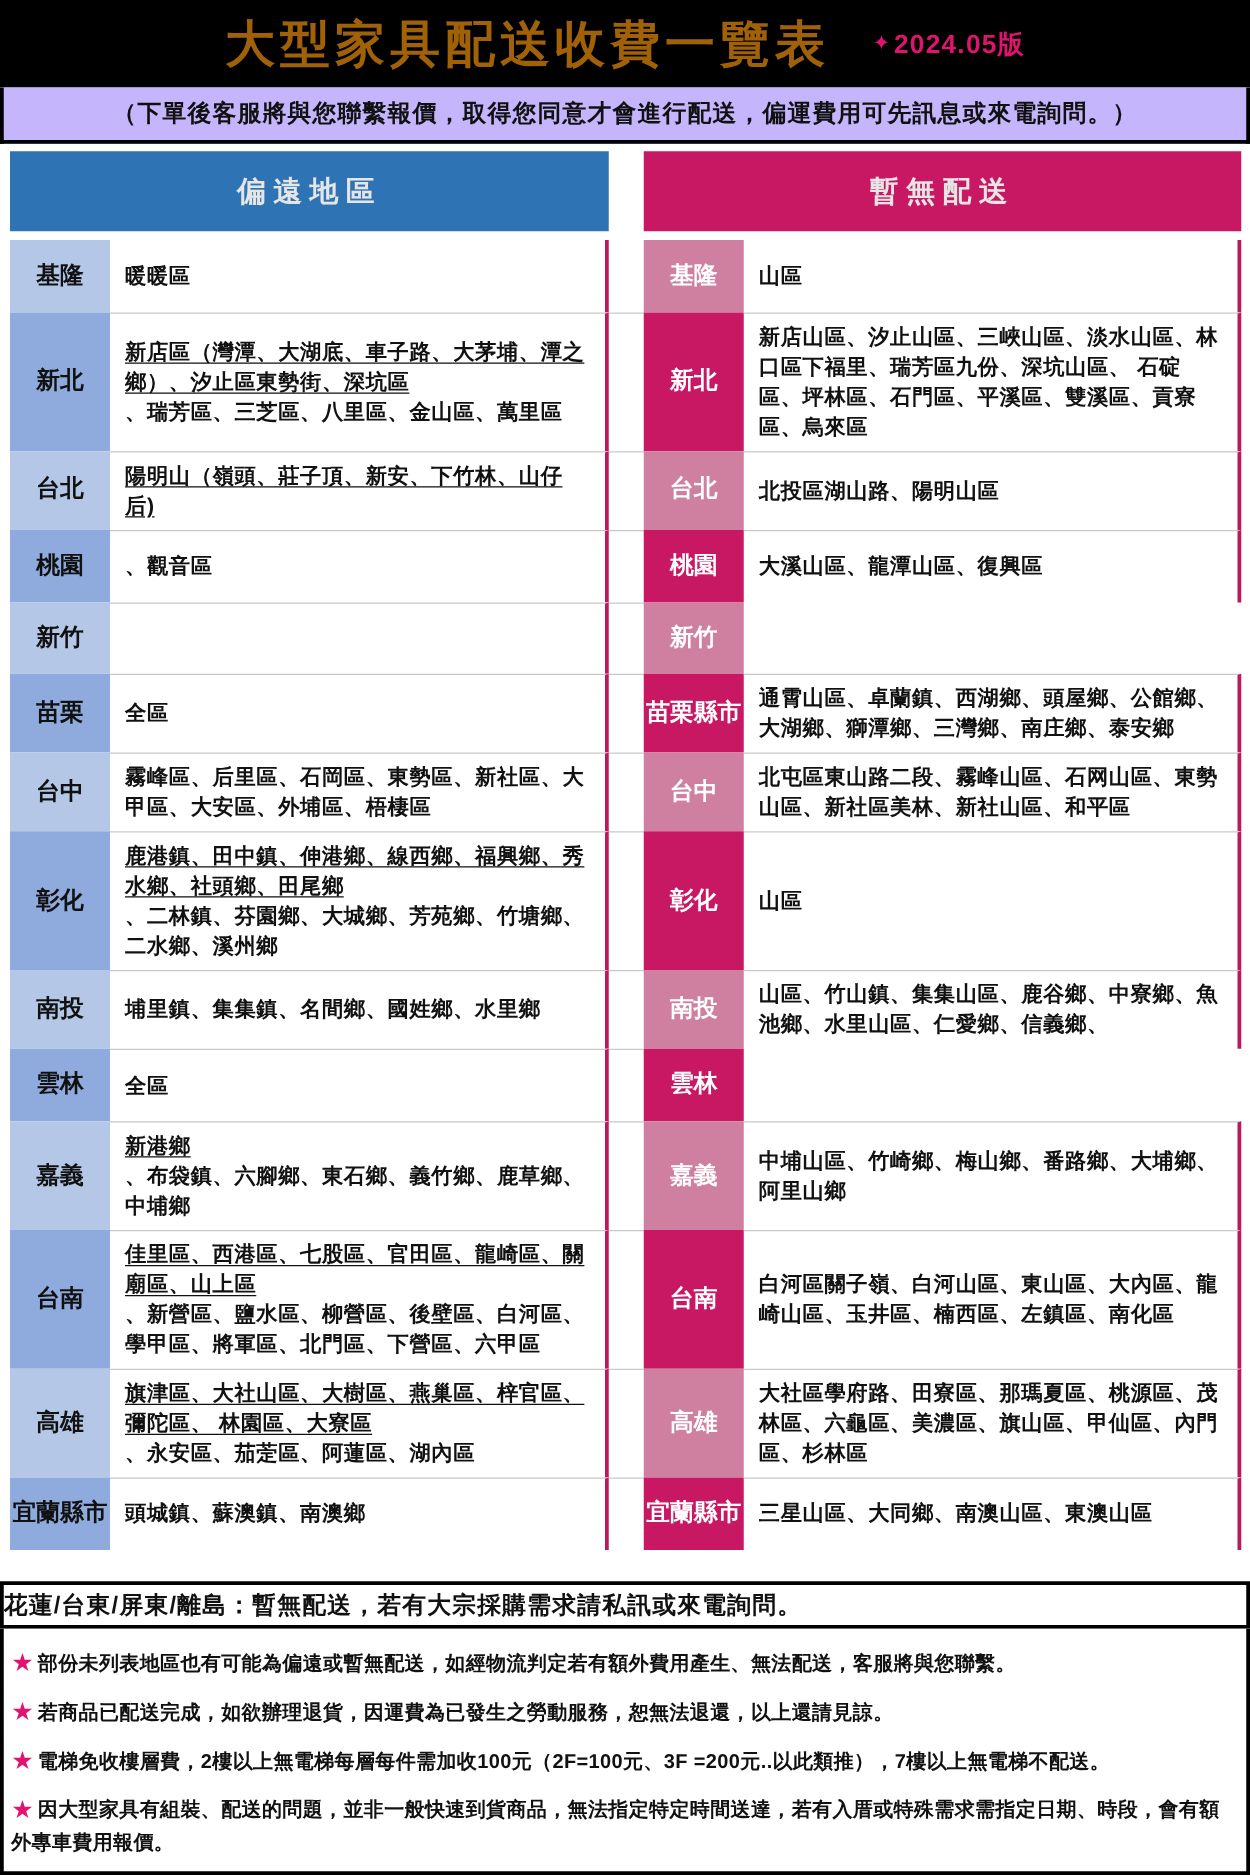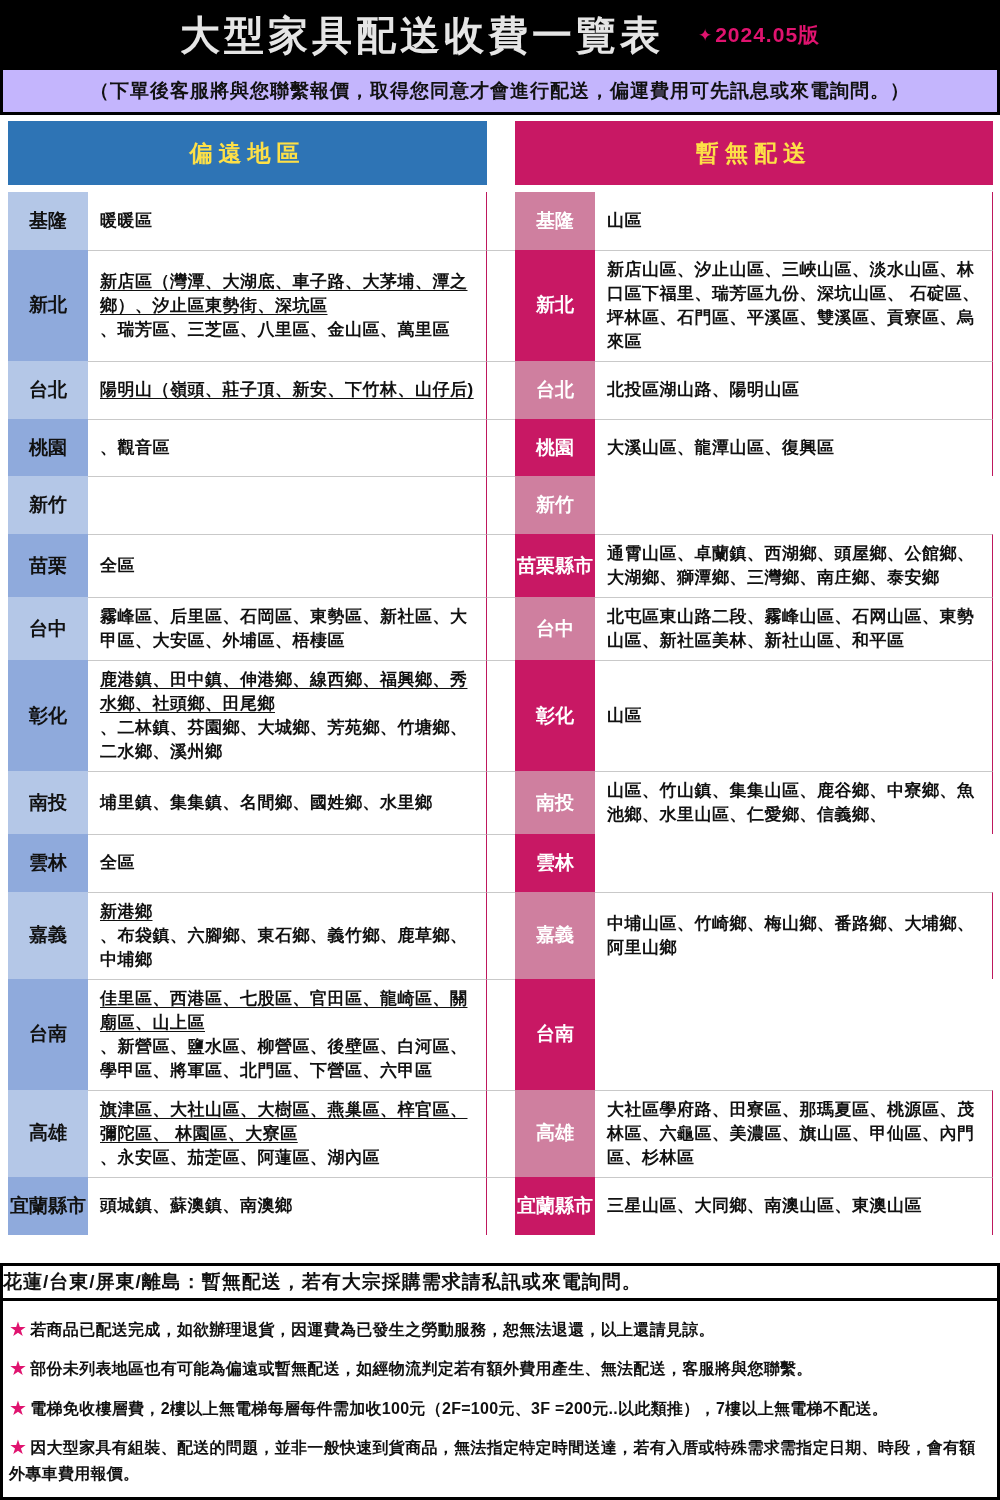--- a/index.html
+++ b/index.html
@@ -19,21 +19,21 @@
     width:1000px;height:1500px;margin:0 auto;
     font-family:"Liberation Sans","DejaVu Sans",sans-serif;
     color:#111;display:flex;flex-direction:column;
   }
   
   .top-header{
     background:var(--header-bg);height:70px;flex:0 0 auto;
     display:flex;align-items:center;justify-content:center;gap:34px;
   }
   .top-title{
-    color:#e5e5e5;font-size:40px;font-weight:700;letter-spacing:4px;
+    color:#a16207;font-size:40px;font-weight:700;letter-spacing:4px;
   }
   .version-badge{
     color:var(--accent-pink);font-size:21px;font-weight:700;letter-spacing:1px;
     display:flex;align-items:center;gap:2px;
   }
   .version-badge .diamond{font-size:17px;}
   
   .subtitle-band{
     border:3px solid #000;border-top:none;background:#c4b5fd;
     min-height:45px;display:flex;align-items:center;justify-content:center;
@@ -41,37 +41,37 @@
   }
   
   .table-area{padding:6px 7px 6px 8px;flex:1 1 auto;}
   .grid-row{
     display:grid;grid-template-columns:80px 399px 28px 80px 398px;
     min-height:56px;
   }
   .header-row{margin-bottom:7px;min-height:64px;}
   .col-head{
     display:flex;align-items:center;justify-content:center;
-    color:#fde047;font-size:23px;font-weight:700;letter-spacing:6px;
+    color:#e5e5e5;font-size:23px;font-weight:700;letter-spacing:6px;
   }
   .col-head.remote{background:var(--remote-header);}
   .col-head.nodeliv{background:var(--no-delivery-header);}
   .cell{min-height:100%;}
   .lbl{
     display:flex;align-items:center;justify-content:center;text-align:center;
     font-size:19px;font-weight:700;line-height:1.25;padding:17px 2px;
   }
   .lbl.blue-light{background:var(--label-blue-light);color:#111;}
   .lbl.blue-mid{background:var(--label-blue-mid);color:#111;}
   .lbl.pink-light{background:var(--label-pink-light);color:#fff;}
   .lbl.pink-dark{background:var(--label-pink-dark);color:#fff;}
   .content{
     padding:7px 12px;font-size:17px;font-weight:600;line-height:24px;
     letter-spacing:0.5px;display:flex;flex-wrap:wrap;align-content:center;
-    border-right:1px solid #be185d;
+    border-right:3px solid #be185d;
   }
   .grid-row:not(.header-row) + .grid-row .content,
   .grid-row:not(.header-row) + .grid-row .gap{border-top:1px solid var(--row-border);}
   .content .u{text-decoration:underline;text-underline-offset:3px;}
   
   .notice-band{
     border:3px solid #000;background:#fff;min-height:38px;flex:0 0 auto;
     display:flex;align-items:center;justify-content:flex-start;
     font-size:19px;font-weight:700;letter-spacing:1px;
   }
@@ -225,20 +225,23 @@
       </div>
     </div>
     <div class="grid-row">
       <div class="cell lbl blue-mid">台南</div>
       <div class="cell content">
         <span class="u">佳里區、西港區、七股區、官田區、龍崎區、關廟區、山上區</span>
         <span>、新營區、鹽水區、柳營區、後壁區、白河區、學甲區、將軍區、北門區、下營區、六甲區</span>
       </div>
       <div class="cell gap"></div>
       <div class="cell lbl pink-dark">台南</div>
+      <div class="cell content">
+        <span>白河區關子嶺、白河山區、東山區、大內區、龍崎山區、玉井區、楠西區、左鎮區、南化區</span>
+      </div>
     </div>
     <div class="grid-row">
       <div class="cell lbl blue-light">高雄</div>
       <div class="cell content">
         <span class="u">旗津區、大社山區、大樹區、燕巢區、梓官區、彌陀區、 林園區、大寮區</span>
         <span>、永安區、茄萣區、阿蓮區、湖內區</span>
       </div>
       <div class="cell gap"></div>
       <div class="cell lbl pink-light">高雄</div>
       <div class="cell content">
@@ -257,17 +260,17 @@
       </div>
     </div>
   </div>
 
 <div class="notice-band">
   <span>花蓮/台東/屏東/離島：暫無配送，若有大宗採購需求請私訊或來電詢問。</span>
 </div>
 
 <div class="footnotes">
 
-<div class="footnote"><span class="star">★</span><span>若商品已配送完成，如欲辦理退貨，因運費為已發生之勞動服務，恕無法退還，以上還請見諒。</span></div>
-    <div class="footnote"><span class="star">★</span><span>部份未列表地區也有可能為偏遠或暫無配送，如經物流判定若有額外費用產生、無法配送，客服將與您聯繫。</span></div>
+<div class="footnote"><span class="star">★</span><span>部份未列表地區也有可能為偏遠或暫無配送，如經物流判定若有額外費用產生、無法配送，客服將與您聯繫。</span></div>
+    <div class="footnote"><span class="star">★</span><span>若商品已配送完成，如欲辦理退貨，因運費為已發生之勞動服務，恕無法退還，以上還請見諒。</span></div>
     <div class="footnote"><span class="star">★</span><span>電梯免收樓層費，2樓以上無電梯每層每件需加收100元（2F=100元、3F =200元..以此類推），7樓以上無電梯不配送。</span></div>
     <div class="footnote"><span class="star">★</span><span>因大型家具有組裝、配送的問題，並非一般快速到貨商品，無法指定特定時間送達，若有入厝或特殊需求需指定日期、時段，會有額外專車費用報價。</span></div>
   </div>
 
 </body></html>

